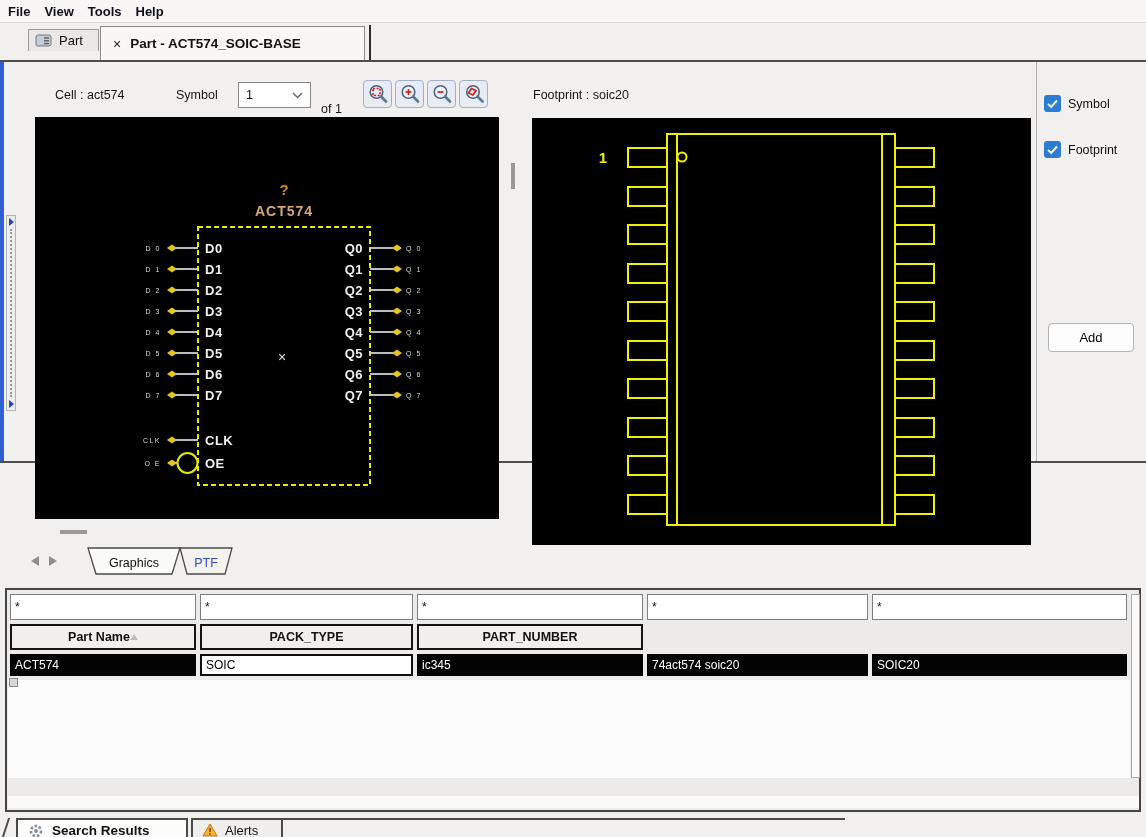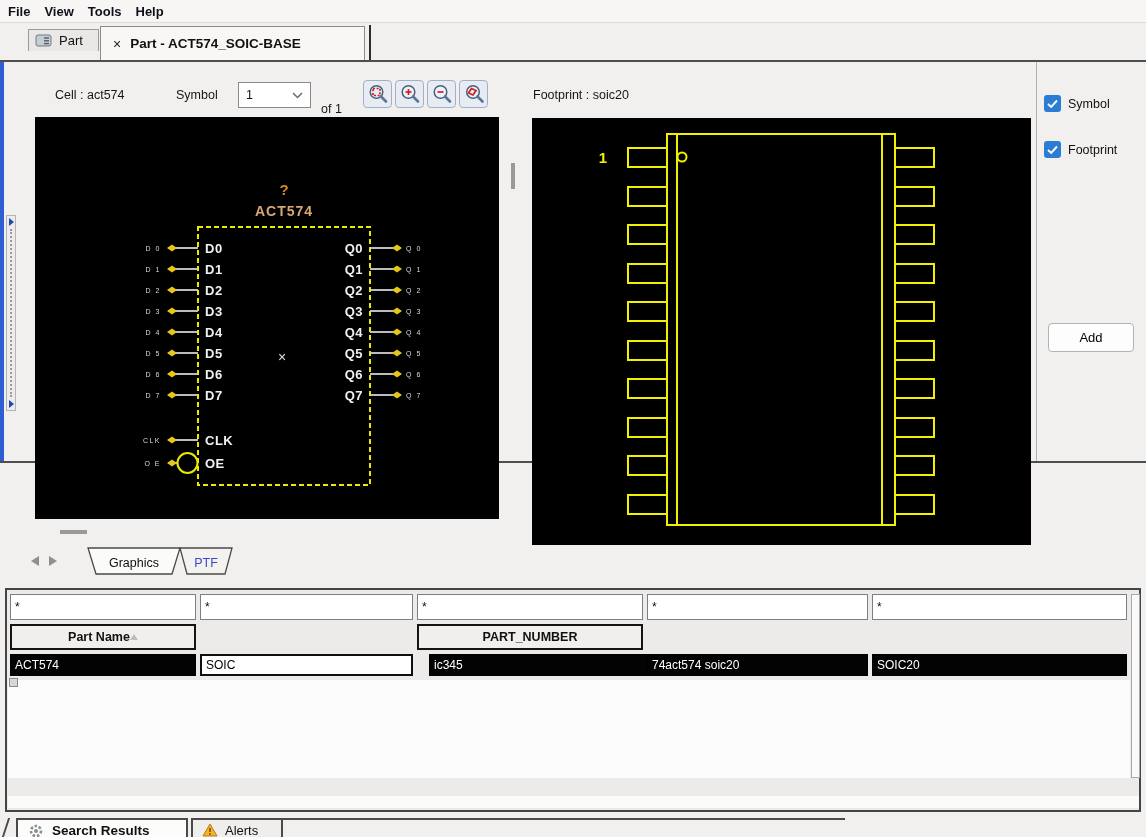--- a/index.html
+++ b/index.html
@@ -351,29 +351,32 @@
     <div id="table-empty"></div>
     <div id="table-vscroll"></div>
     <div id="table-bottom-white"></div>
     <div id="row-grip"></div>
   <input class="filter-input" value="*" style="left: 3px; width: 186px;">
       <div class="header-cell" style="left: 3px; width: 186px;">
         <span>Part Name</span>
         <span class="sort-glyph"></span>
       </div>
       <input class="filter-input" value="*" style="left: 193px; width: 213px;">
+      <div class="header-cell" style="left: 193px; width: 213px;">
+        <span>PACK_TYPE</span>
+      </div>
       <input class="filter-input" value="*" style="left: 410px; width: 226px;">
       <div class="header-cell" style="left: 410px; width: 226px;">
         <span>PART_NUMBER</span>
       </div>
       <input class="filter-input" value="*" style="left: 640px; width: 221px;">
       <input class="filter-input" value="*" style="left: 865px; width: 255px;">
       <div class="data-cell" style="left: 3px; width: 186px;">ACT574</div>
       <div class="data-cell editing" style="left: 193px; width: 213px;">SOIC</div>
-      <div class="data-cell" style="left: 422px; width: 226px;">ic345</div>
+      <div class="data-cell" style="left: 410px; width: 226px;">ic345</div>
       <div class="data-cell" style="left: 640px; width: 221px;">74act574 soic20</div>
       <div class="data-cell" style="left: 865px; width: 255px;">SOIC20</div>
     </div>
 
   <div id="bottom-left-edge"></div>
   <div id="search-tab">
     <svg width="16" height="16">
       <circle cx="8" cy="8" r="5" fill="none" stroke="#878d94" stroke-width="2.6" stroke-dasharray="2.5,1.8"></circle>
       <circle cx="8" cy="8" r="2" fill="#878d94"></circle>
     </svg>

